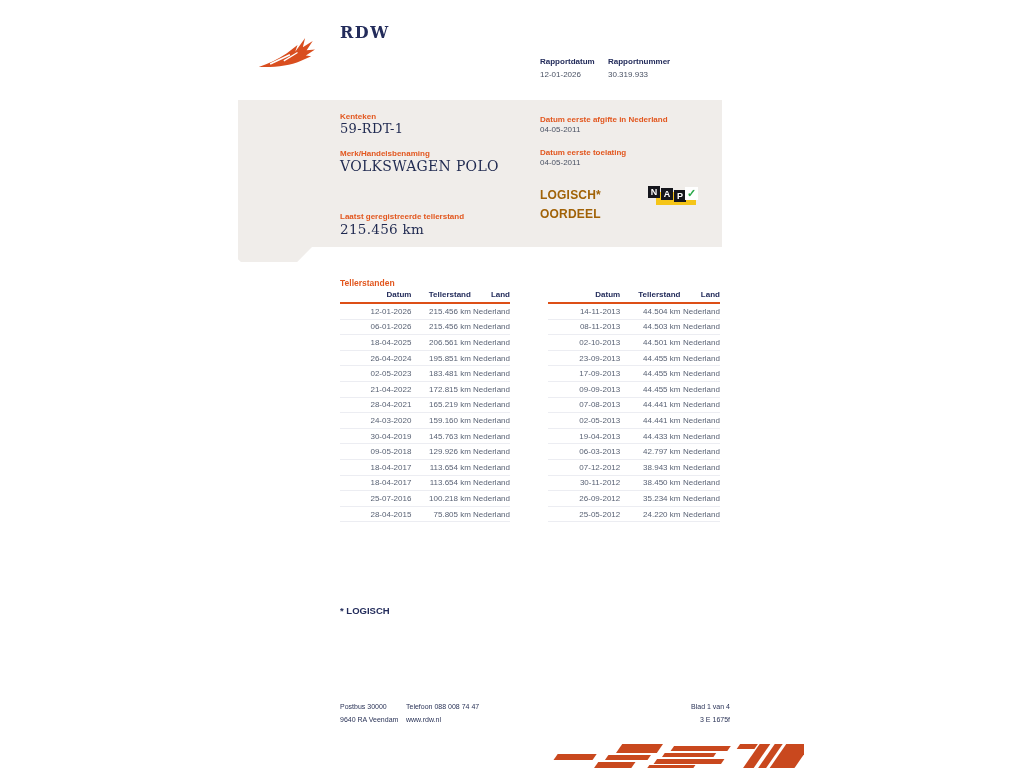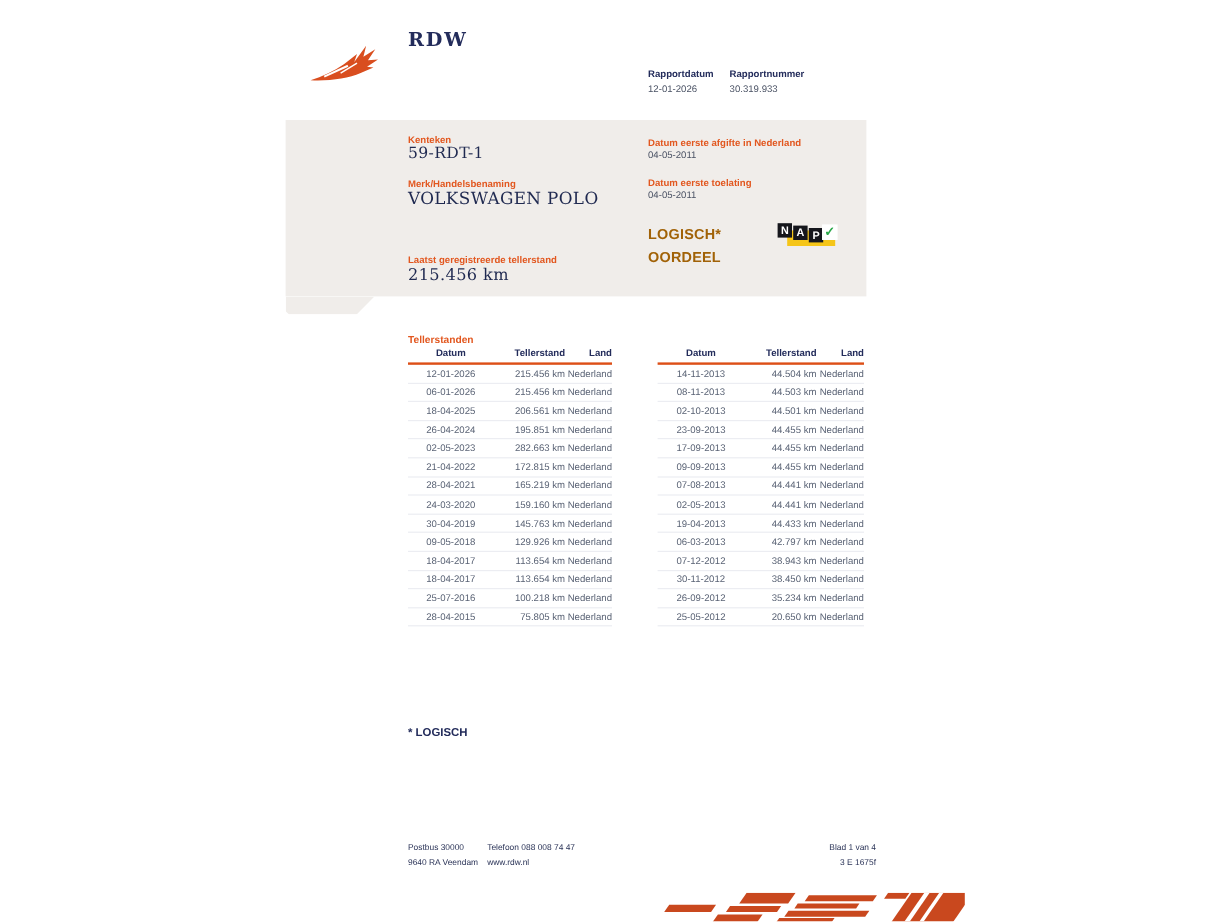--- a/index.html
+++ b/index.html
@@ -37,21 +37,21 @@
   .nap-n{left:0;top:2px;} .nap-a{left:13px;top:4px;} .nap-p{left:26px;top:6px;}
   .nap-chk{position:absolute;left:37px;top:3px;width:13px;height:13px;background:#fff;
            color:#2BA84A;font-size:11px;font-weight:700;display:flex;align-items:center;justify-content:center;}
 
   
   .section-title{position:absolute;left:340px;top:278px;font-size:8.5px;font-weight:700;color:#E2571F;}
   .otable{position:absolute;top:290px;font-size:8px;}
   .thead{display:flex;font-weight:700;color:#232C5B;border-bottom:2px solid #DD4F17;padding-bottom:3px;}
   .trow{display:flex;height:14.6px;align-items:center;border-bottom:1px solid #ECEDF2;color:#5A6375;}
   .tcell{white-space:nowrap;}
-  .c0{width:42%;text-align:center;} .c1{width:35%;text-align:right;} .c2{width:23%;text-align:right;}
+  .c0{width:42%;text-align:right;} .c1{width:35%;text-align:right;} .c2{width:23%;text-align:right;}
 
   
   .note-title{position:absolute;left:340px;top:605px;font-size:9.5px;font-weight:800;color:#232C5B;}
   .note-body{position:absolute;left:340px;top:620px;width:396px;font-size:8px;line-height:13px;color:#E2653A;}
 
   
   .foot{position:absolute;font-size:7px;color:#2A3357;line-height:13px;}
   .foot-col1{left:340px;top:700px;}
   .foot-col2{left:406px;top:700px;}
   .foot-right{left:540px;top:700px;width:190px;text-align:right;}
@@ -140,21 +140,21 @@
           <div class="tcell c1">206.561 km</div>
           <div class="tcell c2">Nederland</div>
         </div>
         <div class="trow">
           <div class="tcell c0">26-04-2024</div>
           <div class="tcell c1">195.851 km</div>
           <div class="tcell c2">Nederland</div>
         </div>
         <div class="trow">
           <div class="tcell c0">02-05-2023</div>
-          <div class="tcell c1">282.663 km</div>
+          <div class="tcell c1">183.481 km</div>
           <div class="tcell c2">Nederland</div>
         </div>
         <div class="trow">
           <div class="tcell c0">21-04-2022</div>
           <div class="tcell c1">172.815 km</div>
           <div class="tcell c2">Nederland</div>
         </div>
         <div class="trow">
           <div class="tcell c0">28-04-2021</div>
           <div class="tcell c1">165.219 km</div>
@@ -265,21 +265,21 @@
           <div class="tcell c1">38.450 km</div>
           <div class="tcell c2">Nederland</div>
         </div>
         <div class="trow">
           <div class="tcell c0">26-09-2012</div>
           <div class="tcell c1">35.234 km</div>
           <div class="tcell c2">Nederland</div>
         </div>
         <div class="trow">
           <div class="tcell c0">25-05-2012</div>
-          <div class="tcell c1">20.650 km</div>
+          <div class="tcell c1">24.220 km</div>
           <div class="tcell c2">Nederland</div>
         </div>
       </div>
   </div>
 
   <div class="note-title">* LOGISCH</div>
 
   <div class="foot foot-col1">
     <div>Postbus 30000</div>
     <div>9640 RA Veendam</div>

